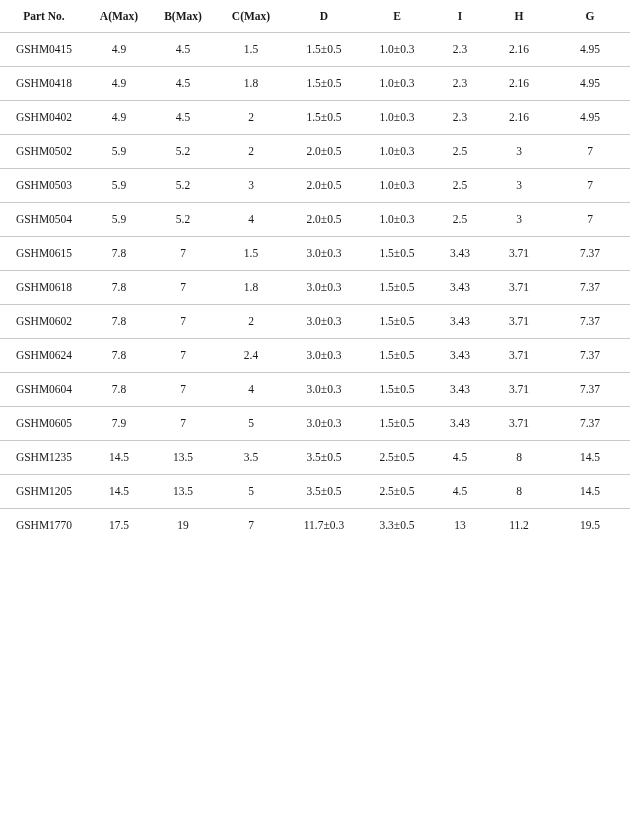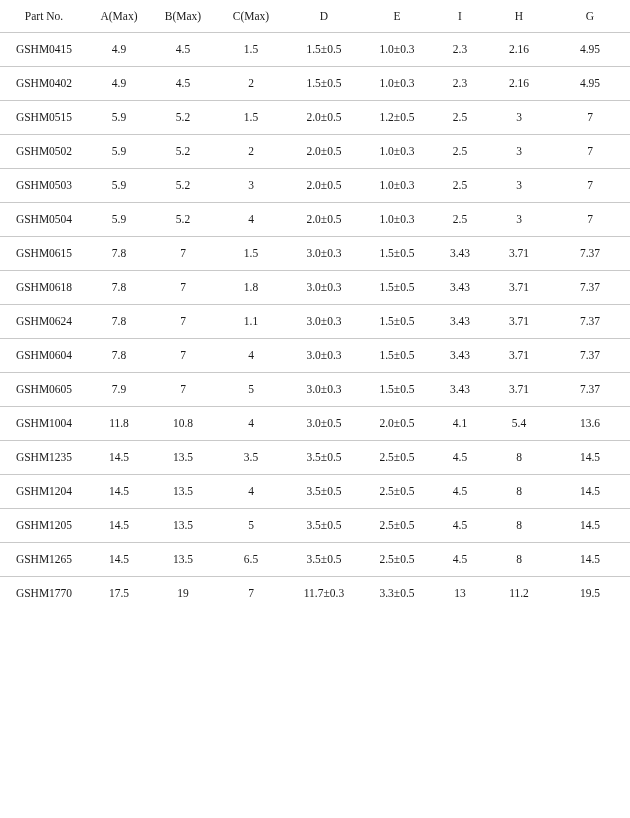--- a/index.html
+++ b/index.html
@@ -33,20 +33,21 @@
     border: none;
     border-bottom: 1px solid #c9c9c9;
     padding: 0;
     height: 33px;
     line-height: 33px;
     white-space: nowrap;
   }
   table.spec thead th {
     height: 32px;
     line-height: 32px;
+    font-weight: bold;
   }
   
   col.c0 { width: 88px; }
   col.c1 { width: 62px; }
   col.c2 { width: 66px; }
   col.c3 { width: 70px; }
   col.c4 { width: 76px; }
   col.c5 { width: 70px; }
   col.c6 { width: 56px; }
   col.c7 { width: 62px; }
@@ -95,40 +96,40 @@
           <td>4.9</td>
           <td>4.5</td>
           <td>1.5</td>
           <td>1.5±0.5</td>
           <td>1.0±0.3</td>
           <td>2.3</td>
           <td>2.16</td>
           <td>4.95</td>
         </tr>
         <tr>
-          <td class="partno">GSHM0402</td>
+          <td class="partno">GSHM0418</td>
           <td>4.9</td>
           <td>4.5</td>
-          <td>2</td>
+          <td>1.8</td>
           <td>1.5±0.5</td>
           <td>1.0±0.3</td>
           <td>2.3</td>
           <td>2.16</td>
           <td>4.95</td>
         </tr>
         <tr>
-          <td class="partno">GSHM0515</td>
-          <td>5.9</td>
-          <td>5.2</td>
-          <td>1.5</td>
-          <td>2.0±0.5</td>
-          <td>1.2±0.5</td>
-          <td>2.5</td>
-          <td>3</td>
-          <td>7</td>
+          <td class="partno">GSHM0402</td>
+          <td>4.9</td>
+          <td>4.5</td>
+          <td>2</td>
+          <td>1.5±0.5</td>
+          <td>1.0±0.3</td>
+          <td>2.3</td>
+          <td>2.16</td>
+          <td>4.95</td>
         </tr>
         <tr>
           <td class="partno">GSHM0502</td>
           <td>5.9</td>
           <td>5.2</td>
           <td>2</td>
           <td>2.0±0.5</td>
           <td>1.0±0.3</td>
           <td>2.5</td>
           <td>3</td>
@@ -172,24 +173,35 @@
           <td>7.8</td>
           <td>7</td>
           <td>1.8</td>
           <td>3.0±0.3</td>
           <td>1.5±0.5</td>
           <td>3.43</td>
           <td>3.71</td>
           <td>7.37</td>
         </tr>
         <tr>
+          <td class="partno">GSHM0602</td>
+          <td>7.8</td>
+          <td>7</td>
+          <td>2</td>
+          <td>3.0±0.3</td>
+          <td>1.5±0.5</td>
+          <td>3.43</td>
+          <td>3.71</td>
+          <td>7.37</td>
+        </tr>
+        <tr>
           <td class="partno">GSHM0624</td>
           <td>7.8</td>
           <td>7</td>
-          <td>1.1</td>
+          <td>2.4</td>
           <td>3.0±0.3</td>
           <td>1.5±0.5</td>
           <td>3.43</td>
           <td>3.71</td>
           <td>7.37</td>
         </tr>
         <tr>
           <td class="partno">GSHM0604</td>
           <td>7.8</td>
           <td>7</td>
@@ -203,70 +215,37 @@
         <tr>
           <td class="partno">GSHM0605</td>
           <td>7.9</td>
           <td>7</td>
           <td>5</td>
           <td>3.0±0.3</td>
           <td>1.5±0.5</td>
           <td>3.43</td>
           <td>3.71</td>
           <td>7.37</td>
-        </tr>
-        <tr>
-          <td class="partno">GSHM1004</td>
-          <td>11.8</td>
-          <td>10.8</td>
-          <td>4</td>
-          <td>3.0±0.5</td>
-          <td>2.0±0.5</td>
-          <td>4.1</td>
-          <td>5.4</td>
-          <td>13.6</td>
         </tr>
         <tr>
           <td class="partno">GSHM1235</td>
           <td>14.5</td>
           <td>13.5</td>
           <td>3.5</td>
           <td>3.5±0.5</td>
           <td>2.5±0.5</td>
           <td>4.5</td>
           <td>8</td>
           <td>14.5</td>
         </tr>
         <tr>
-          <td class="partno">GSHM1204</td>
-          <td>14.5</td>
-          <td>13.5</td>
-          <td>4</td>
-          <td>3.5±0.5</td>
-          <td>2.5±0.5</td>
-          <td>4.5</td>
-          <td>8</td>
-          <td>14.5</td>
-        </tr>
-        <tr>
           <td class="partno">GSHM1205</td>
           <td>14.5</td>
           <td>13.5</td>
           <td>5</td>
-          <td>3.5±0.5</td>
-          <td>2.5±0.5</td>
-          <td>4.5</td>
-          <td>8</td>
-          <td>14.5</td>
-        </tr>
-        <tr>
-          <td class="partno">GSHM1265</td>
-          <td>14.5</td>
-          <td>13.5</td>
-          <td>6.5</td>
           <td>3.5±0.5</td>
           <td>2.5±0.5</td>
           <td>4.5</td>
           <td>8</td>
           <td>14.5</td>
         </tr>
         <tr>
           <td class="partno">GSHM1770</td>
           <td>17.5</td>
           <td>19</td>

